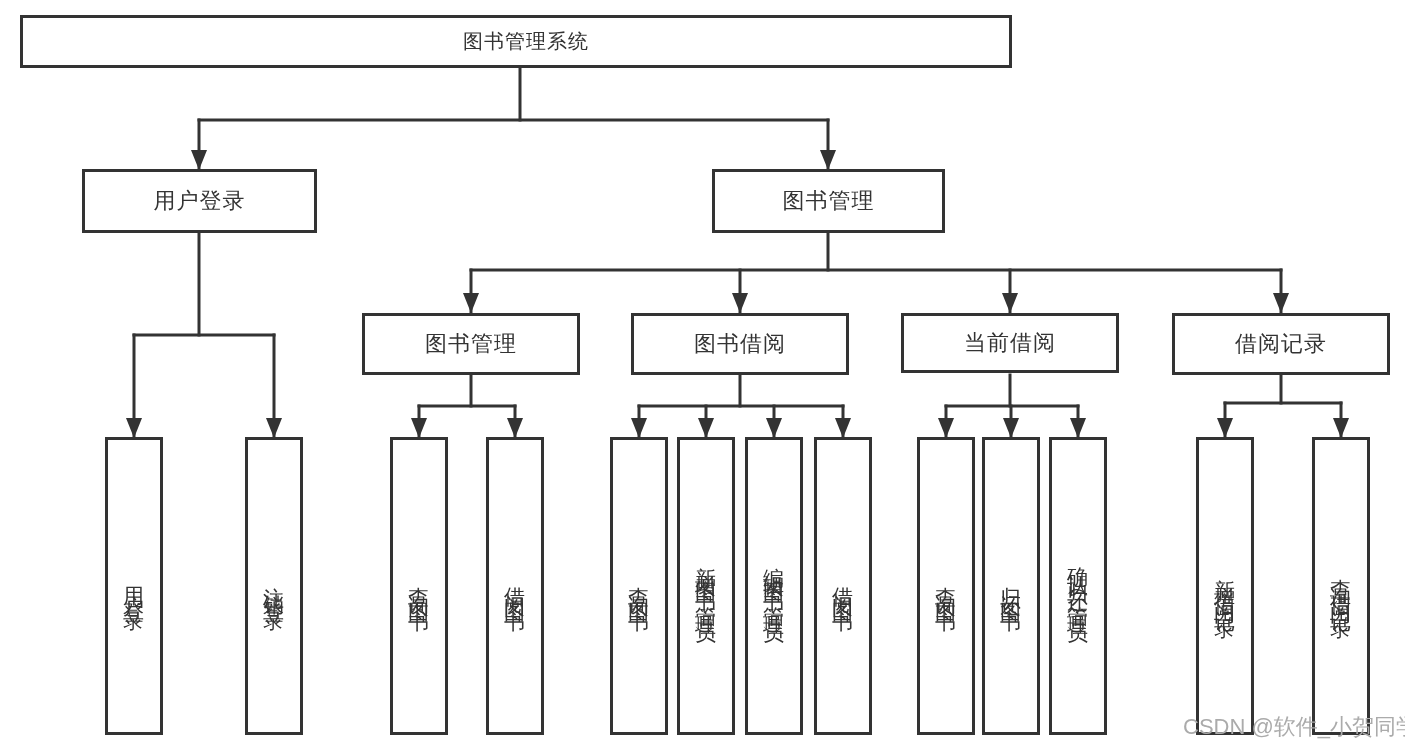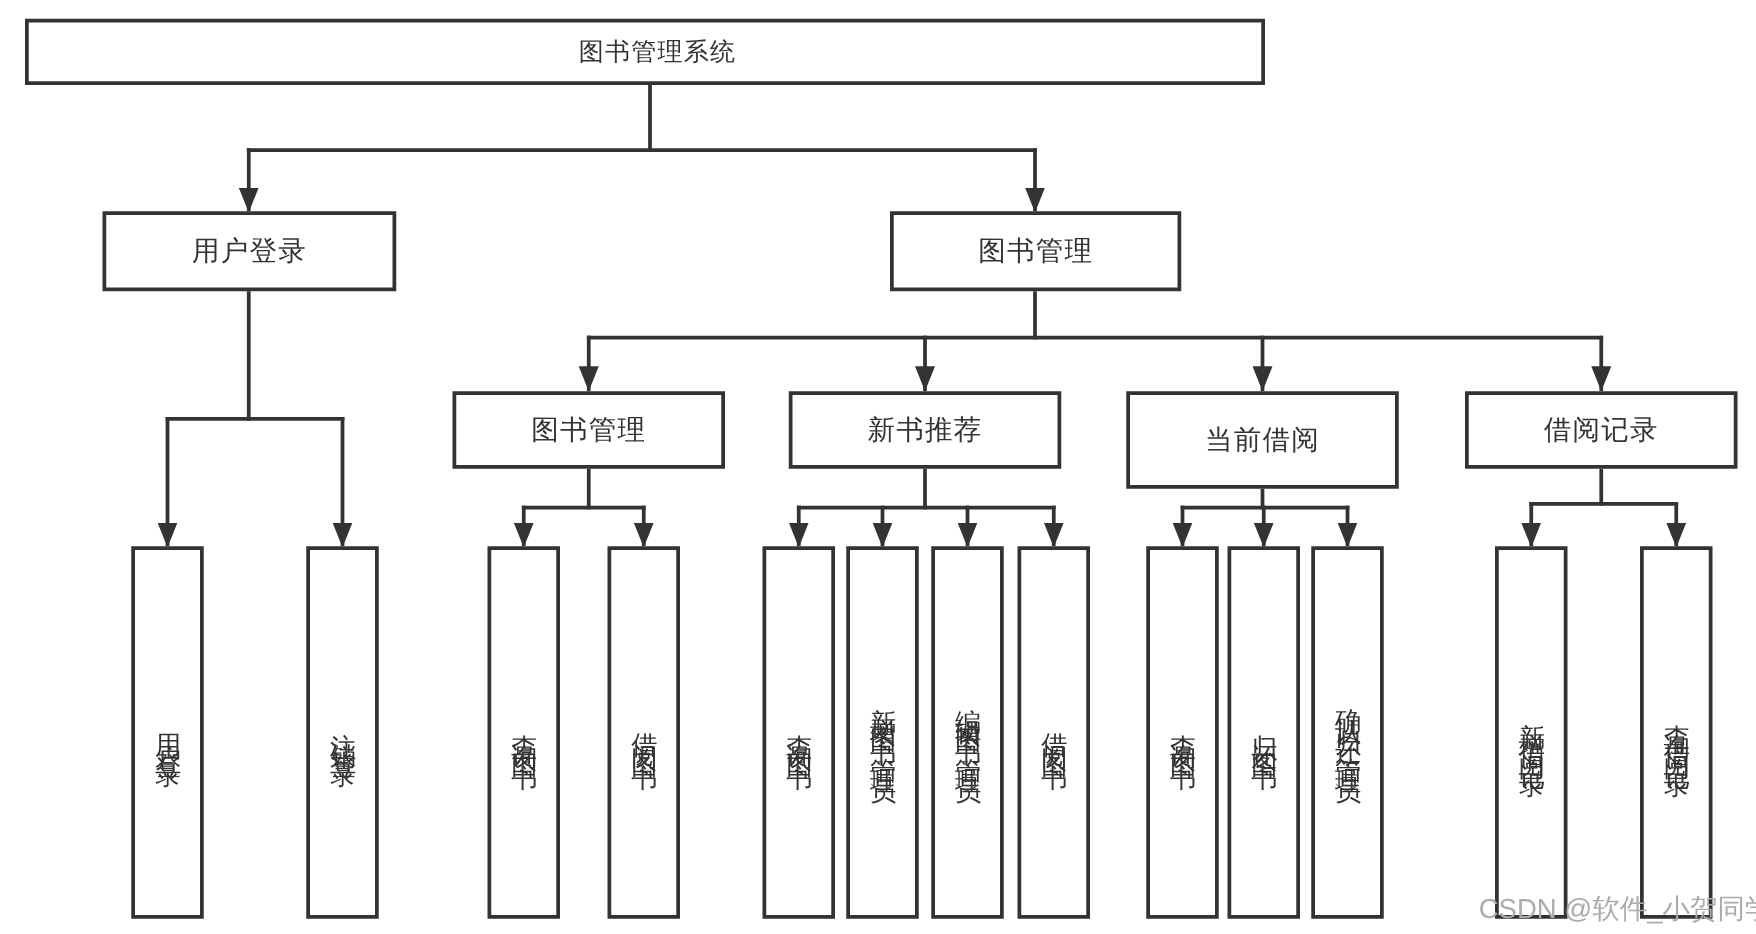--- a/index.html
+++ b/index.html
@@ -39,21 +39,21 @@
     letter-spacing: 8px;
     line-height: 1;
     text-align: center;
   }
   
   #box-root            { left: 20px;   top: 15px;  width: 992px; height: 53px; }
   #box-user-login      { left: 82px;   top: 169px; width: 235px; height: 64px; }
   #box-book-mgmt       { left: 712px;  top: 169px; width: 233px; height: 64px; }
   #box-new-books       { left: 362px;  top: 313px; width: 218px; height: 62px; }
   #box-book-borrow     { left: 631px;  top: 313px; width: 218px; height: 62px; }
-  #box-current-borrow  { left: 901px;  top: 313px; width: 218px; height: 78px; }
+  #box-current-borrow  { left: 901px;  top: 313px; width: 218px; height: 60px; }
   #box-borrow-records  { left: 1172px; top: 313px; width: 218px; height: 62px; }
   
   .vbox { top: 437px; width: 58px; height: 298px; }
   #leaf-user-login          { left: 105px; }
   #leaf-logout              { left: 245px; }
   #leaf-query-books-1       { left: 390px; }
   #leaf-borrow-books-1      { left: 486px; }
   #leaf-query-books-2       { left: 610px; }
   #leaf-add-books-admin     { left: 677px; }
   #leaf-edit-books-admin    { left: 745px; }
@@ -127,21 +127,21 @@
       <line x1="1341" y1="403" x2="1341" y2="437" marker-end="url(#ah)"></line>
     </g>
   </svg>
 
   <div class="node hbox root-box" id="box-root">图书管理系统</div>
 
   <div class="node hbox" id="box-user-login">用户登录</div>
   <div class="node hbox" id="box-book-mgmt">图书管理</div>
 
   <div class="node hbox" id="box-new-books">图书管理</div>
-  <div class="node hbox" id="box-book-borrow">新书推荐</div>
+  <div class="node hbox" id="box-book-borrow">图书借阅</div>
   <div class="node hbox" id="box-current-borrow">当前借阅</div>
   <div class="node hbox" id="box-borrow-records">借阅记录</div>
 
   <div class="node vbox" id="leaf-user-login">用户登录</div>
   <div class="node vbox" id="leaf-logout">注销登录</div>
 
   <div class="node vbox" id="leaf-query-books-1">查询图书</div>
   <div class="node vbox" id="leaf-borrow-books-1">借阅图书</div>
 
   <div class="node vbox" id="leaf-query-books-2">查询图书</div>

